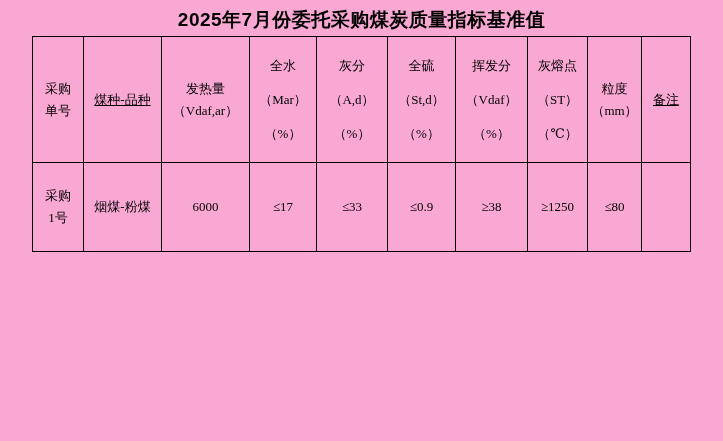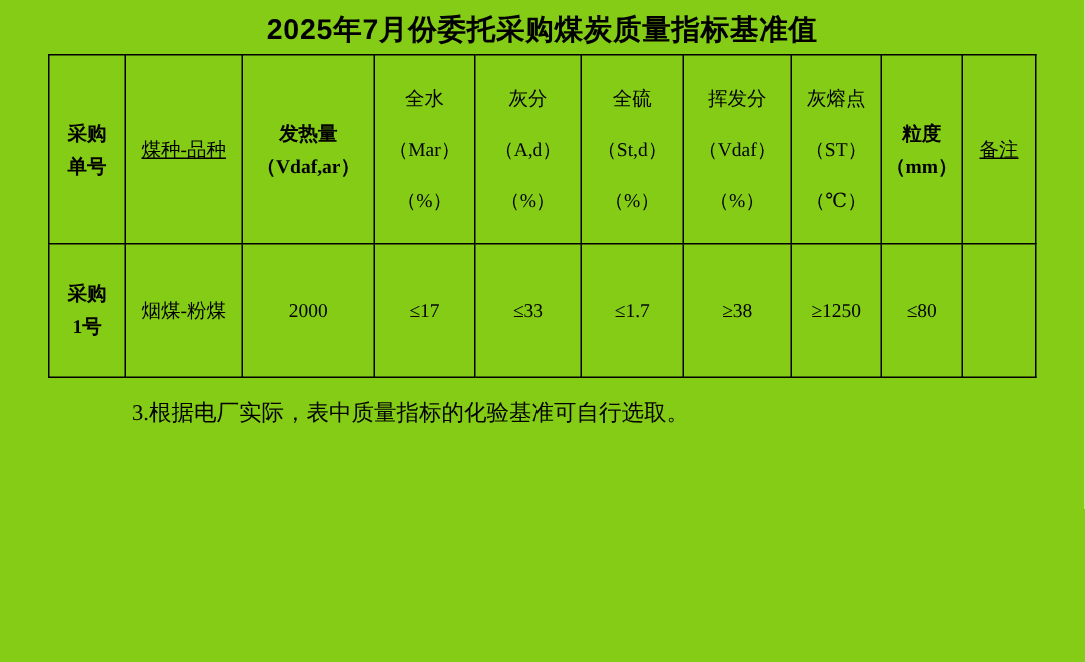--- a/index.html
+++ b/index.html
@@ -9,21 +9,21 @@
     height: 441px;
     background: #ffffff;
     color: #000000;
     font-family: "Liberation Serif", "DejaVu Serif", serif;
     overflow: hidden;
   }
   .page {
     position: relative;
     width: 723px;
     height: 441px;
-    background: #84cc16;
+    background: #f9a8d4;
   }
   .doc-title {
     position: absolute;
     top: 7px;
     left: 0;
     width: 723px;
     text-align: center;
     font-family: "Liberation Sans", "DejaVu Sans", sans-serif;
     font-weight: bold;
     font-size: 19px;
@@ -49,21 +49,21 @@
   tr.header-row { height: 126px; }
   tr.data-row   { height: 89px;  }
   .lines {
     display: flex;
     flex-direction: column;
     align-items: center;
     justify-content: center;
     height: 100%;
   }
   .g1 { gap: 0; text-decoration: underline; }
-  .g2 { gap: 4px; font-weight: bold; }
+  .g2 { gap: 4px; }
   .g3 { gap: 16px; }
   .data-row td { font-size: 14px; }
   .notes {
     position: absolute;
     left: 58px;
     top: 267px;
     font-size: 15px;
     line-height: 19px;
   }
   .note-row { margin-bottom: 27px; white-space: nowrap; }
@@ -159,31 +159,28 @@
       </tr>
 
       <tr class="data-row">
         <td>
           <div class="lines g2">
             <span>采购</span>
             <span>1号</span>
           </div>
         </td>
         <td>烟煤-粉煤</td>
-        <td>2000</td>
+        <td>6000</td>
         <td>≤17</td>
         <td>≤33</td>
-        <td>≤1.7</td>
+        <td>≤0.9</td>
         <td>≥38</td>
         <td>≥1250</td>
         <td>≤80</td>
         <td></td>
       </tr>
     </tbody>
   </table>
 
   <div class="notes">
-    <div class="note-row indented">
-      <span class="note-text">3.根据电厂实际，表中质量指标的化验基准可自行选取。</span>
-    </div>
   </div>
 
 </div>
 
 </body></html>

